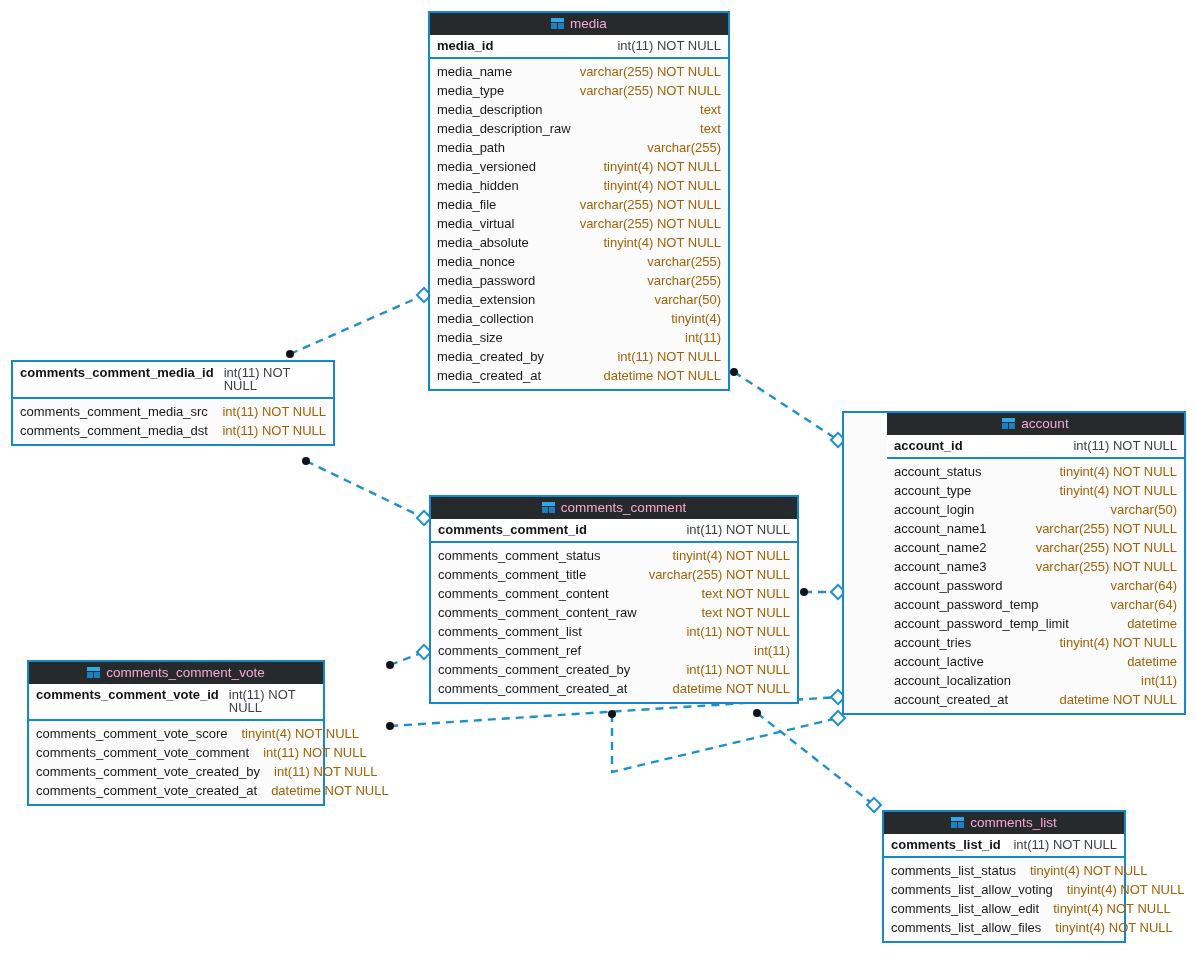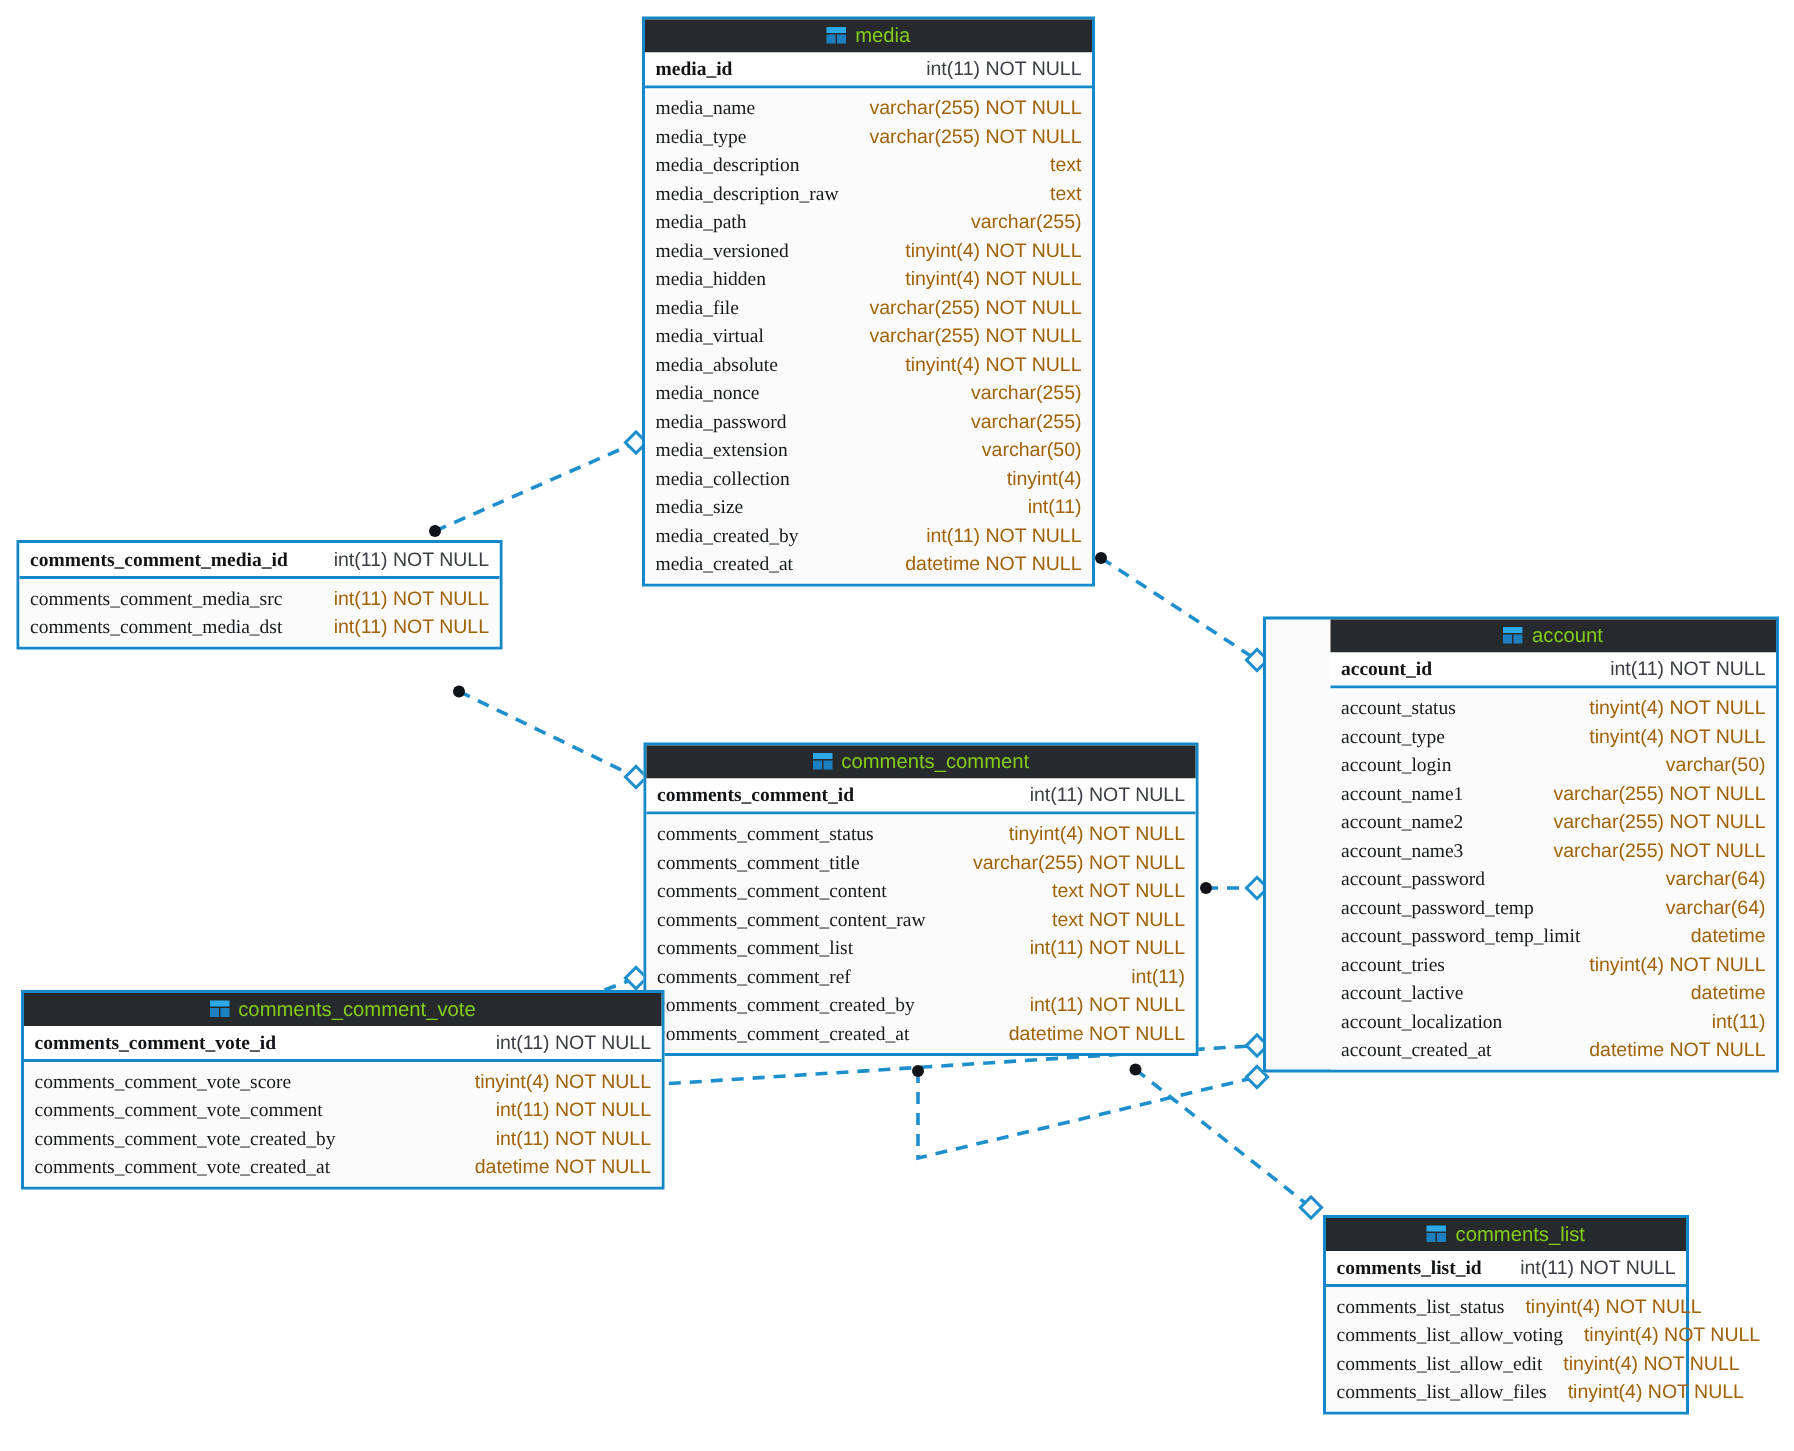--- a/index.html
+++ b/index.html
@@ -31,21 +31,21 @@
     position: absolute;
     z-index: 2;
     border: 2px solid #1488c8;
     background: #fbfbfb;
     box-sizing: border-box;
     font-size: 13px;
     line-height: 1;
   }
   .tbl-header {
     background: #262a2d;
-    color: #84cc16;
+    color: #f9a8d4;
     text-align: center;
     padding: 5px 6px 6px 6px;
     font-size: 13.5px;
     display: flex;
     align-items: center;
     justify-content: center;
     gap: 6px;
     height: 22px;
     box-sizing: border-box;
   }
@@ -89,21 +89,21 @@
     align-items: flex-start;
     padding: 3px 7px 3px 7px;
     gap: 14px;
     color: #16191c;
     white-space: nowrap;
   }
   .col-row .ftype {
     color: #a16207;
     text-align: right;
   }
-  .fname { white-space: nowrap; font-family: Liberation Serif, serif; }
+  .fname { white-space: nowrap; }
 </style>
 </head>
 <body>
 
 <div id="canvas">
 
   <svg id="links" viewBox="0 0 1196 967" width="1196" height="967">
       <g>
         <polyline points="290,354 424,295" fill="none" stroke="#1e8fcd" stroke-width="2.4" stroke-dasharray="8,6"></polyline>
         <circle cx="290" cy="354" r="4" fill="#101418"></circle>
@@ -356,21 +356,21 @@
           <div class="col-row">
             <span class="fname">comments_comment_created_by</span>
             <span class="ftype">int(11) NOT NULL</span>
           </div>
           <div class="col-row">
             <span class="fname">comments_comment_created_at</span>
             <span class="ftype">datetime NOT NULL</span>
           </div>
         </div>
       </div>
-      <div class="table-box" style="left: 14px; top: 660px; width: 429px;">
+      <div class="table-box" style="left: 27px; top: 660px; width: 298px;">
         <div class="tbl-header">
           <span class="tbl-icon">
             <i class="r1"></i>
             <i class="r2a"></i>
             <i class="r2b"></i>
           </span>
           <span>comments_comment_vote</span>
         </div>
         <div class="pk-row">
           <span class="fname">comments_comment_vote_id</span>

